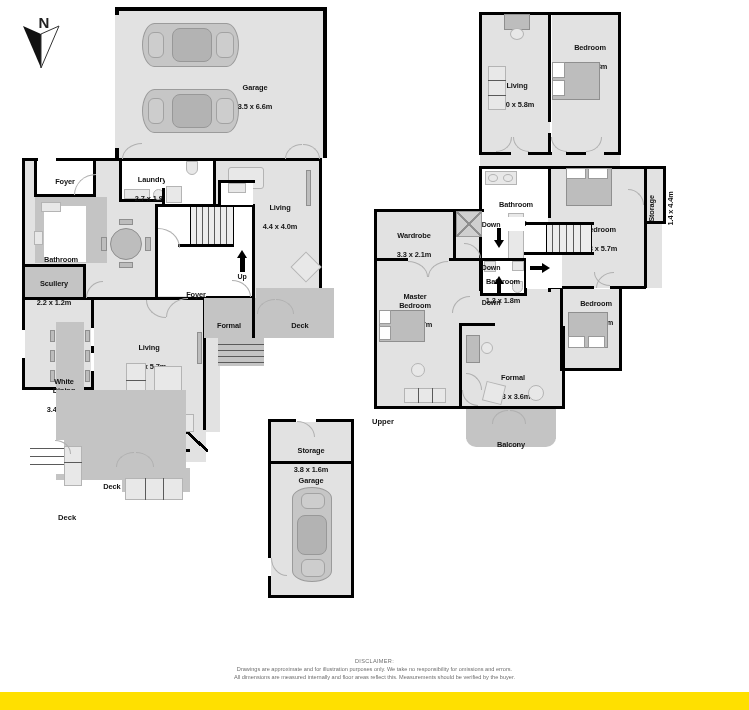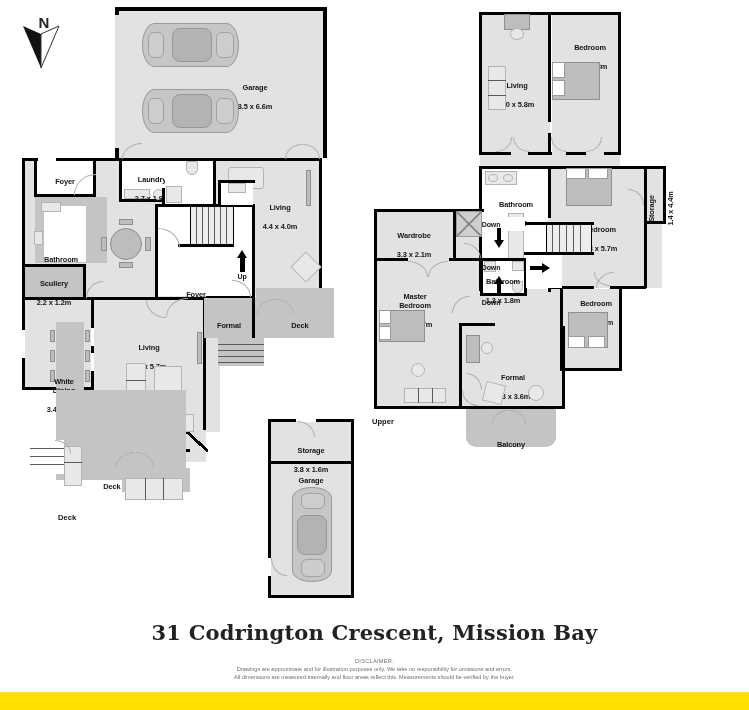--- a/index.html
+++ b/index.html
@@ -494,21 +494,20 @@
     <div class="arrow" style="left:542px;top:263px;border-top:5px solid transparent;border-bottom:5px solid transparent;border-left:8px solid #000;"></div>
     <div class="lbl sm" style="left:478px;top:264px;width:26px;">Down</div>
 
     <div style="position:absolute;left:497px;top:283px;width:4px;height:13px;background:#000;"></div>
     <div class="arrow" style="left:494px;top:276px;border-left:5px solid transparent;border-right:5px solid transparent;border-bottom:8px solid #000;"></div>
     <div class="lbl sm" style="left:478px;top:299px;width:26px;">Down</div>
   </div>
 
   <div class="fl-tag" style="left:372px;top:417px;">Upper</div>
 
-  <div id="title">31 Codrington Crescent, Mission Bay</div>
   <div id="disc">
     <div class="h">DISCLAIMER:</div>
     <div>Drawings are approximate and for illustration purposes only. We take no responsibility for omissions and errors.</div>
     <div>All dimensions are measured internally and floor areas reflect this. Measurements should be verified by the buyer.</div>
   </div>
   <div id="ystrip"></div>
 
 </div>
 
 </body></html>

